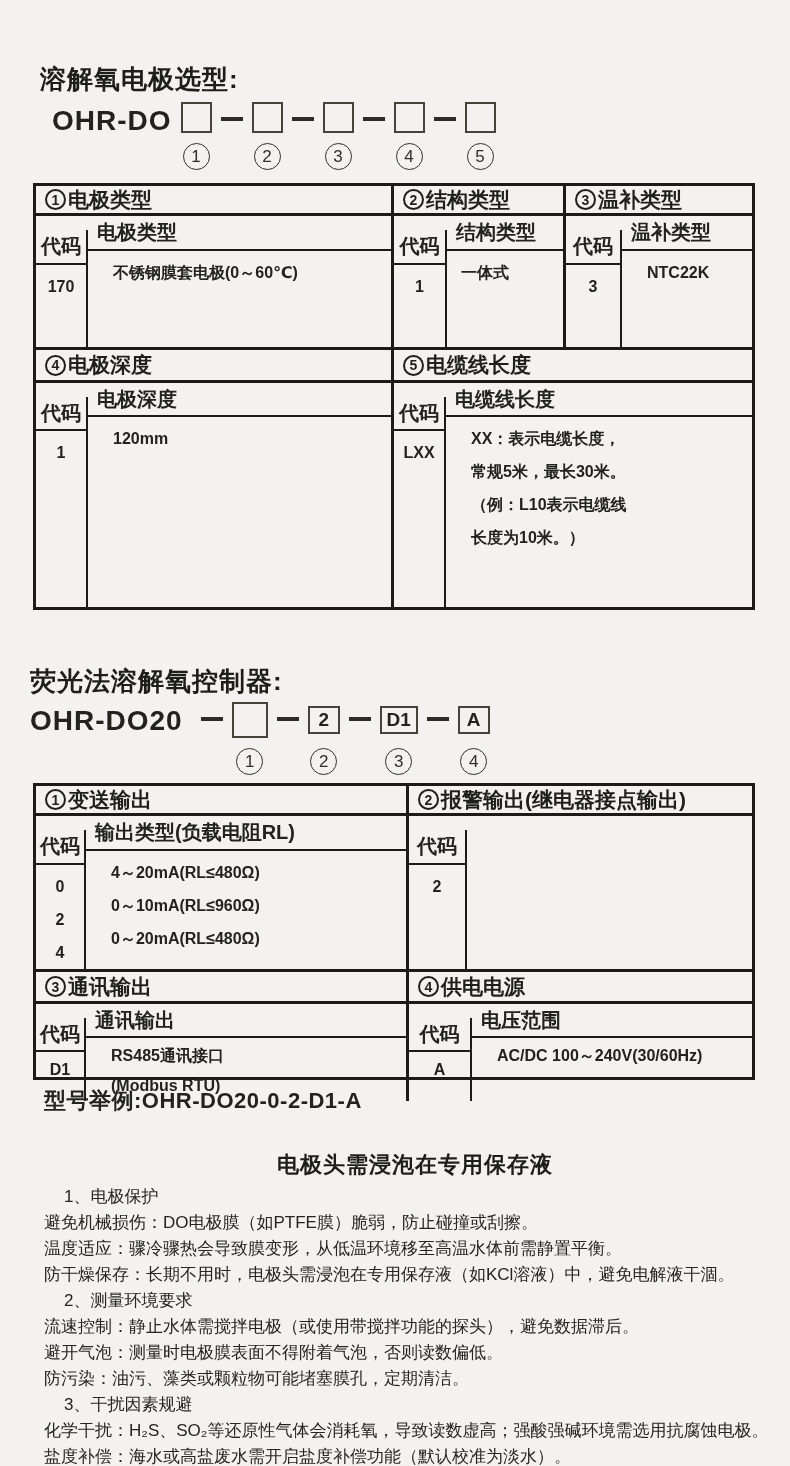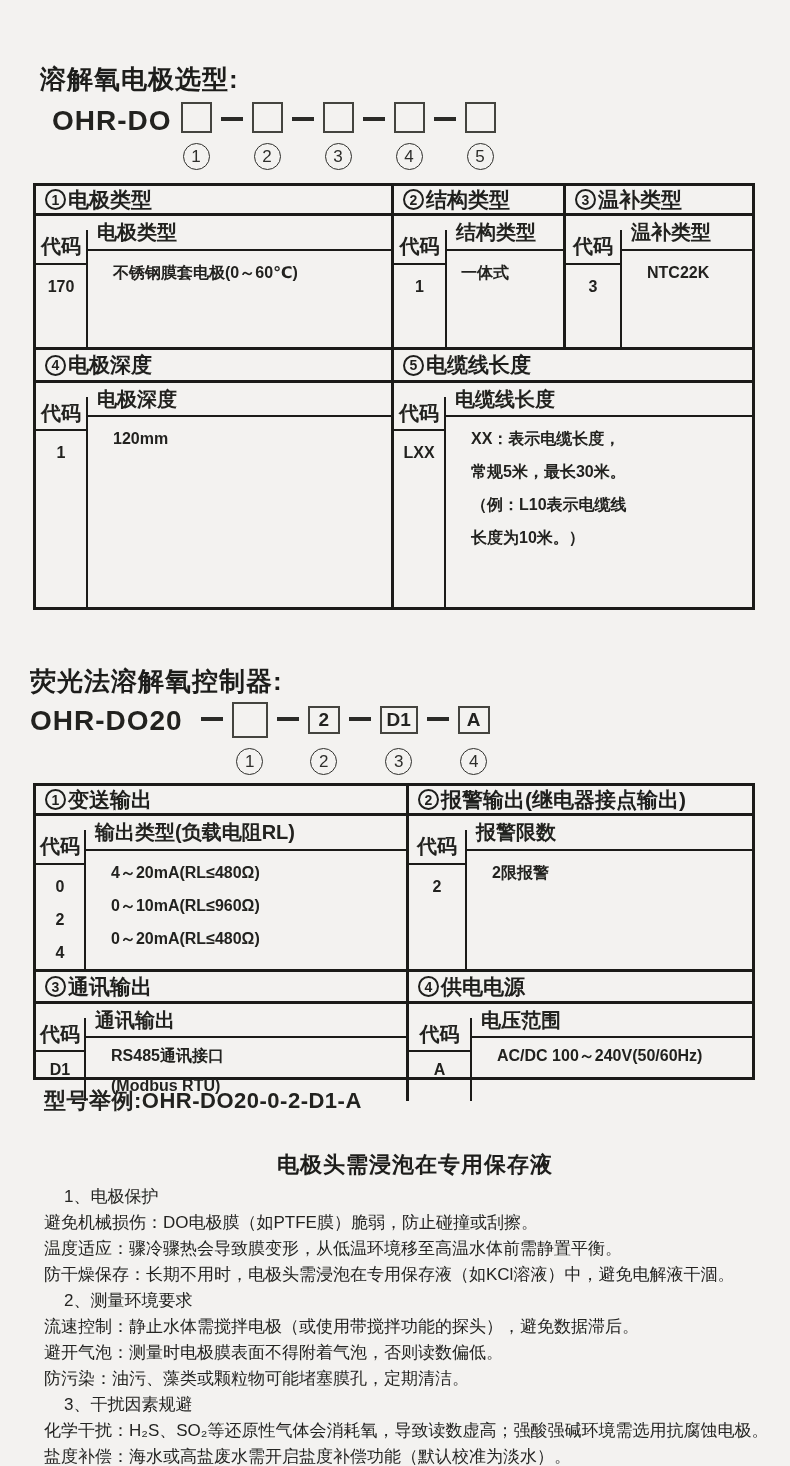--- a/index.html
+++ b/index.html
@@ -253,24 +253,20 @@
       <div class="sect bl" style="flex:1;">
         <div class="sect-title">
           <span class="circ-s">2</span>
           <span>报警输出(继电器接点输出)</span>
         </div>
         <div class="grid">
           <div class="ccol" style="width:58px;">
             <div class="hcell">代码</div>
             <div class="bcell">2</div>
           </div>
-          <div class="vcol">
-            <div class="hcell">报警限数</div>
-            <div class="bcell">2限报警</div>
-          </div>
         </div>
       </div>
     </div>
     <div class="trow second" style="flex:0 0 126px;">
       <div class="sect" style="flex:0 0 370px;">
         <div class="sect-title">
           <span class="circ-s">3</span>
           <span>通讯输出</span>
         </div>
         <div class="grid">
@@ -290,21 +286,21 @@
           <span class="circ-s">4</span>
           <span>供电电源</span>
         </div>
         <div class="grid">
           <div class="ccol" style="width:63px;">
             <div class="hcell">代码</div>
             <div class="bcell">A</div>
           </div>
           <div class="vcol">
             <div class="hcell">电压范围</div>
-            <div class="bcell">AC/DC 100～240V(50/60Hz)</div>
+            <div class="bcell">AC/DC 100～240V(30/60Hz)</div>
           </div>
         </div>
       </div>
     </div>
   </div>
 
   <div id="model-example">型号举例:OHR-DO20-0-2-D1-A</div>
 
   <div id="notes-title">电极头需浸泡在专用保存液</div>
   <div id="notes">

